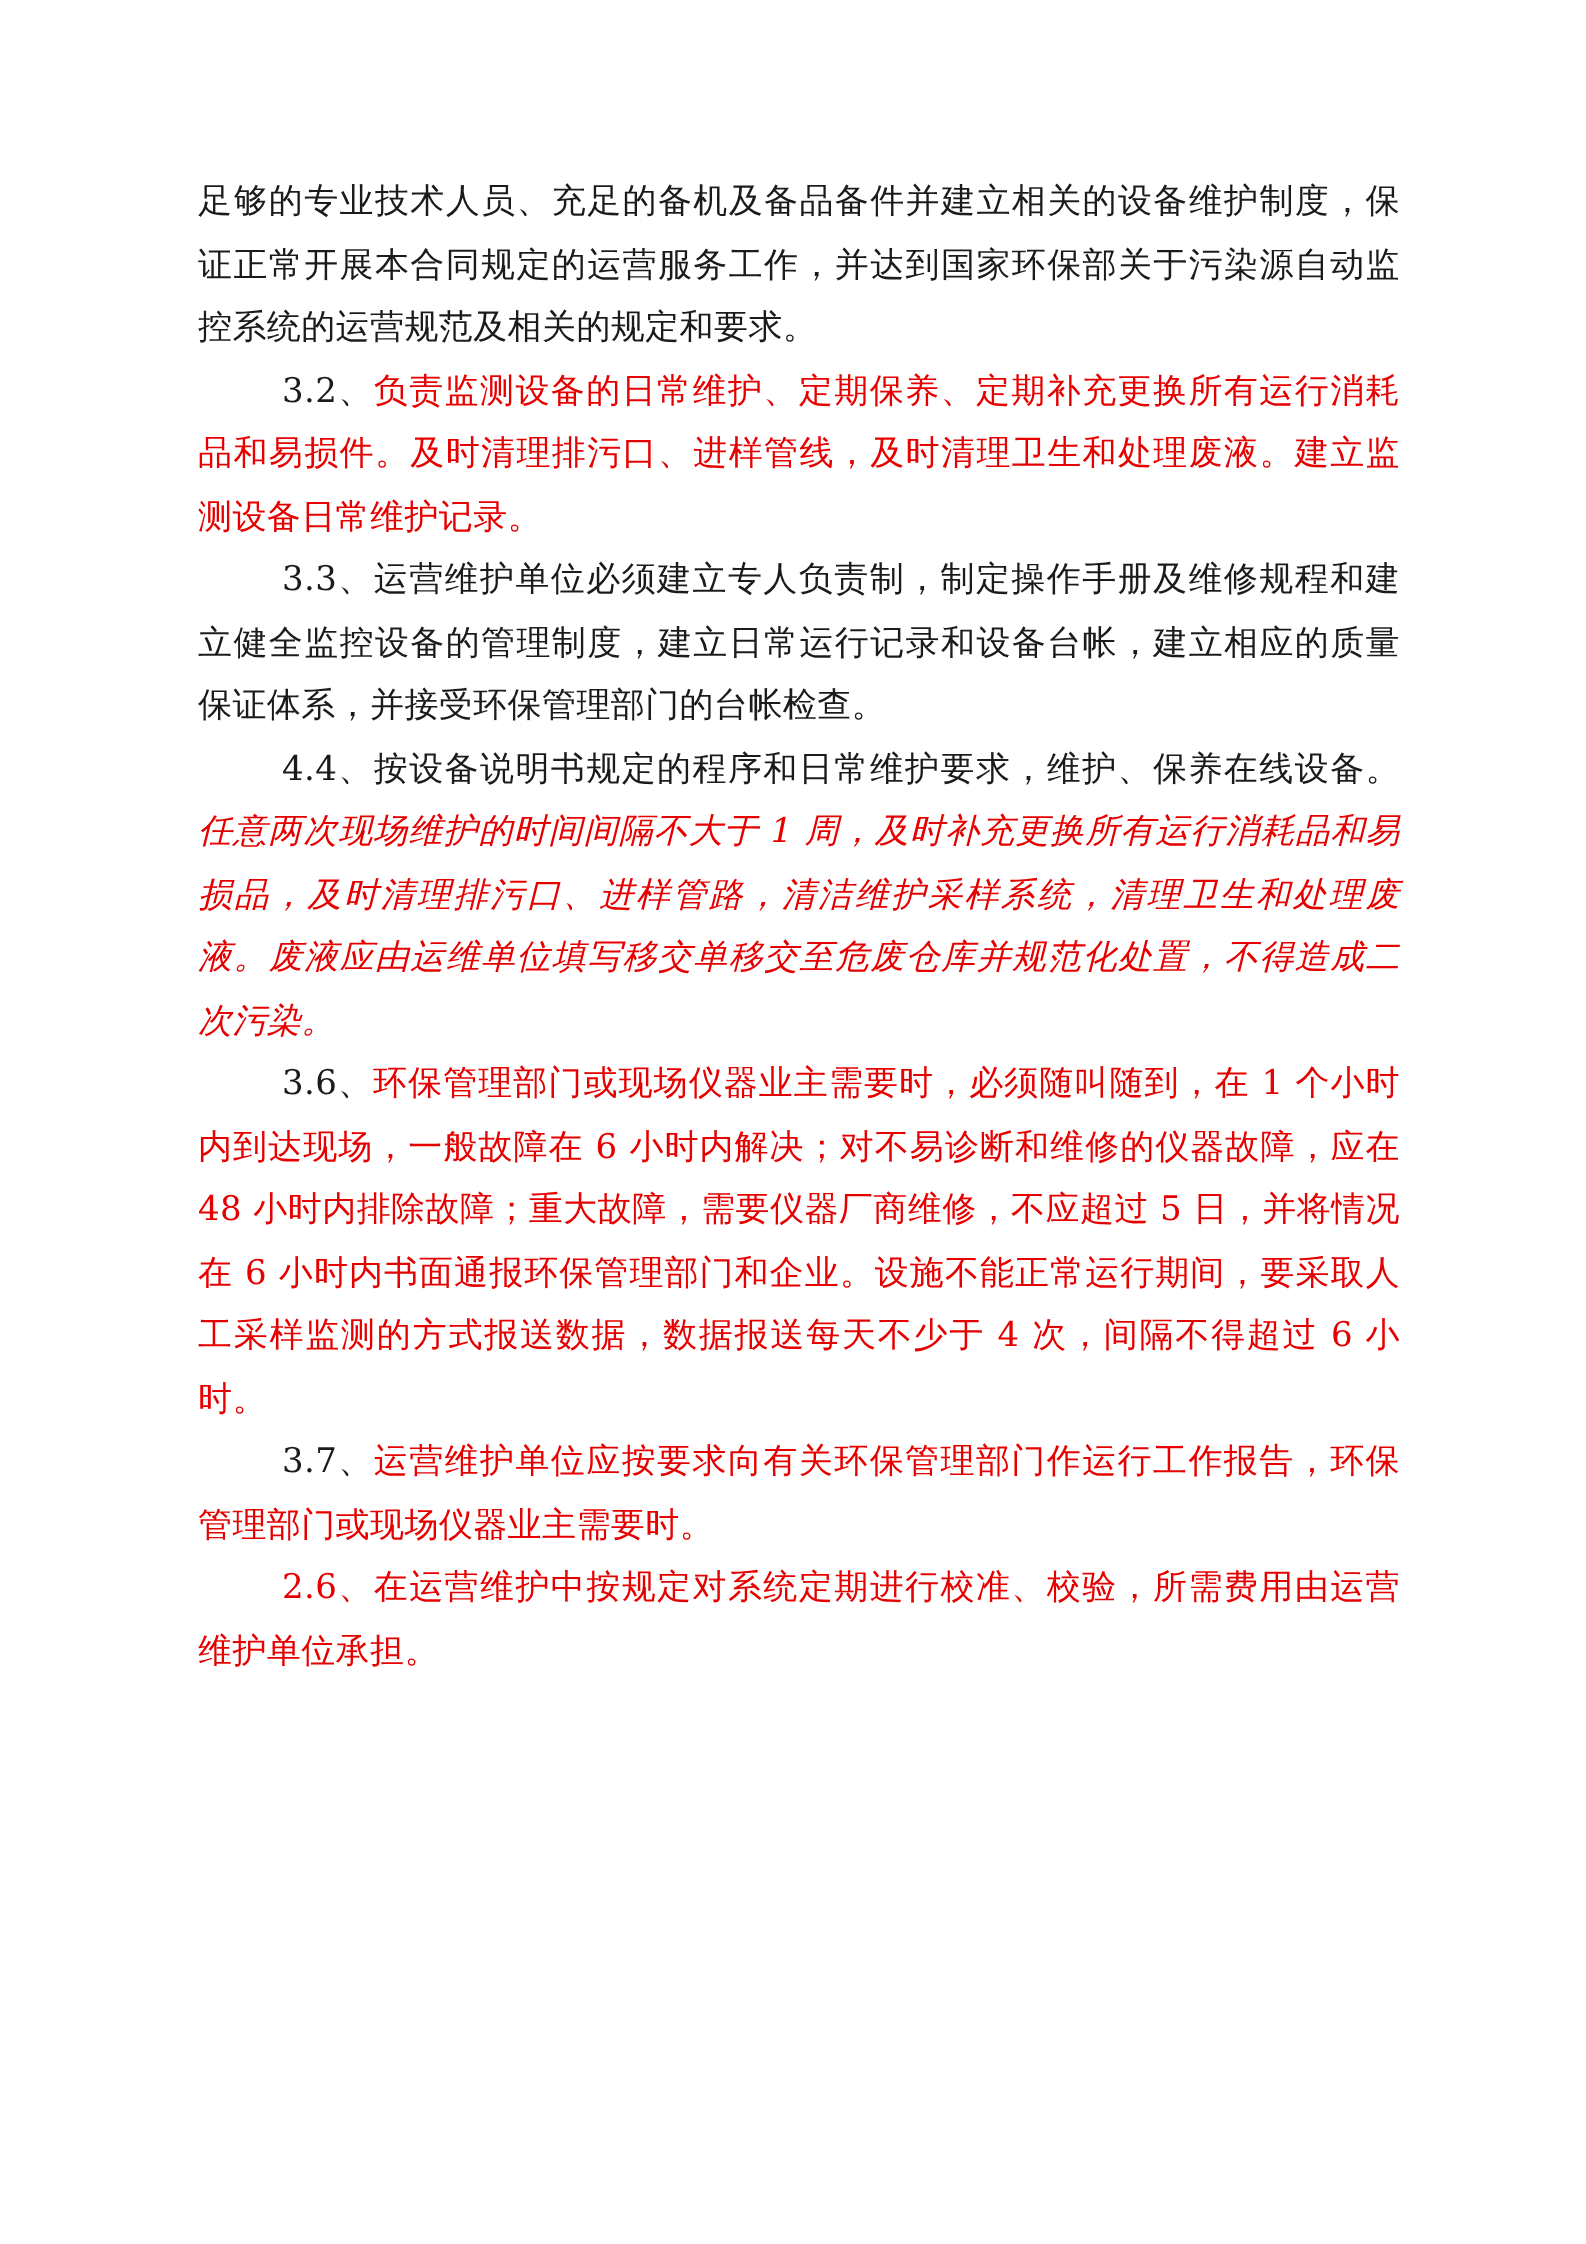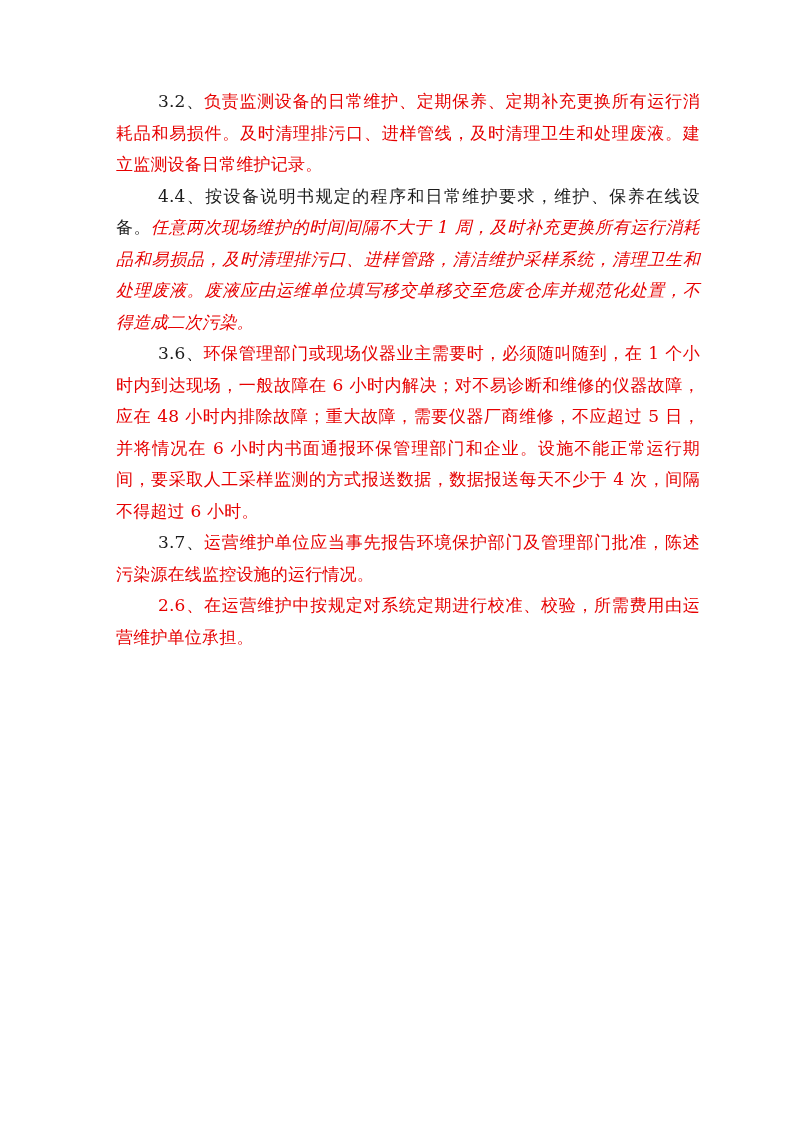--- a/index.html
+++ b/index.html
@@ -24,30 +24,31 @@
     line-height: 31.5px;
     text-align: justify;
     letter-spacing: 0.2px;
   }
   p.para {
     margin: 0;
     padding: 0;
   }
   p.para.indent {
     text-indent: 42px;
-    margin-left: 17px;
   }
   .run {
     
   }
 </style>
 </head>
 <body>
 
 <div class="page">
   <div class="doc-body" id="doc-body" style="background: rgb(255, 255, 255);">
+      <p class="para"><span class="run" style="color: rgb(27, 27, 27);">足够的专业技术人员、充足的备机及备品备件并建立相关的设备维护制度，保证正常开展本合同规定的运营服务工作，并达到国家环保部关于污染源自动监控系统的运营规范及相关的规定和要求。</span></p>
       <p class="para indent"><span class="run" style="color: rgb(27, 27, 27);">3.2、</span><span class="run" style="color: rgb(230, 0, 0);">负责监测设备的日常维护、定期保养、定期补充更换所有运行消耗品和易损件。及时清理排污口、进样管线，及时清理卫生和处理废液。建立监测设备日常维护记录。</span></p>
+      <p class="para indent"><span class="run" style="color: rgb(27, 27, 27);">3.3、</span><span class="run" style="color: rgb(27, 27, 27);">运营维护单位必须建立专人负责制，制定操作手册及维修规程和建立健全监控设备的管理制度，建立日常运行记录和设备台帐，建立相应的质量保证体系，并接受环保管理部门的台帐检查。</span></p>
       <p class="para indent"><span class="run" style="color: rgb(27, 27, 27);">4.4、</span><span class="run" style="color: rgb(27, 27, 27);">按设备说明书规定的程序和日常维护要求，维护、保养在线设备。</span><span class="run" style="color: rgb(230, 0, 0); font-style: italic;">任意两次现场维护的时间间隔不大于 1 周，及时补充更换所有运行消耗品和易损品，及时清理排污口、进样管路，清洁维护采样系统，清理卫生和处理废液。废液应由运维单位填写移交单移交至危废仓库并规范化处置，不得造成二次污染。</span></p>
       <p class="para indent"><span class="run" style="color: rgb(27, 27, 27);">3.6、</span><span class="run" style="color: rgb(230, 0, 0);">环保管理部门或现场仪器业主需要时，必须随叫随到，在 1 个小时内到达现场，一般故障在 6 小时内解决；对不易诊断和维修的仪器故障，应在 48 小时内排除故障；重大故障，需要仪器厂商维修，不应超过 5 日，并将情况在 6 小时内书面通报环保管理部门和企业。设施不能正常运行期间，要采取人工采样监测的方式报送数据，数据报送每天不少于 4 次，间隔不得超过 6 小时。</span></p>
-      <p class="para indent"><span class="run" style="color: rgb(27, 27, 27);">3.7、</span><span class="run" style="color: rgb(230, 0, 0);">运营维护单位应当事先报告环境保护部门及管理部门批准，陈述污染源在线监控设施的运行情况。</span></p>
+      <p class="para indent"><span class="run" style="color: rgb(27, 27, 27);">3.7、</span><span class="run" style="color: rgb(230, 0, 0);">运营维护单位应按要求向有关环保管理部门作运行工作报告，环保管理部门或现场仪器业主需要时。</span></p>
       <p class="para indent"><span class="run" style="color: rgb(230, 0, 0);">2.6、</span><span class="run" style="color: rgb(230, 0, 0);">在运营维护中按规定对系统定期进行校准、校验，所需费用由运营维护单位承担。</span></p>
     </div>
 </div>
 
 </body></html>

